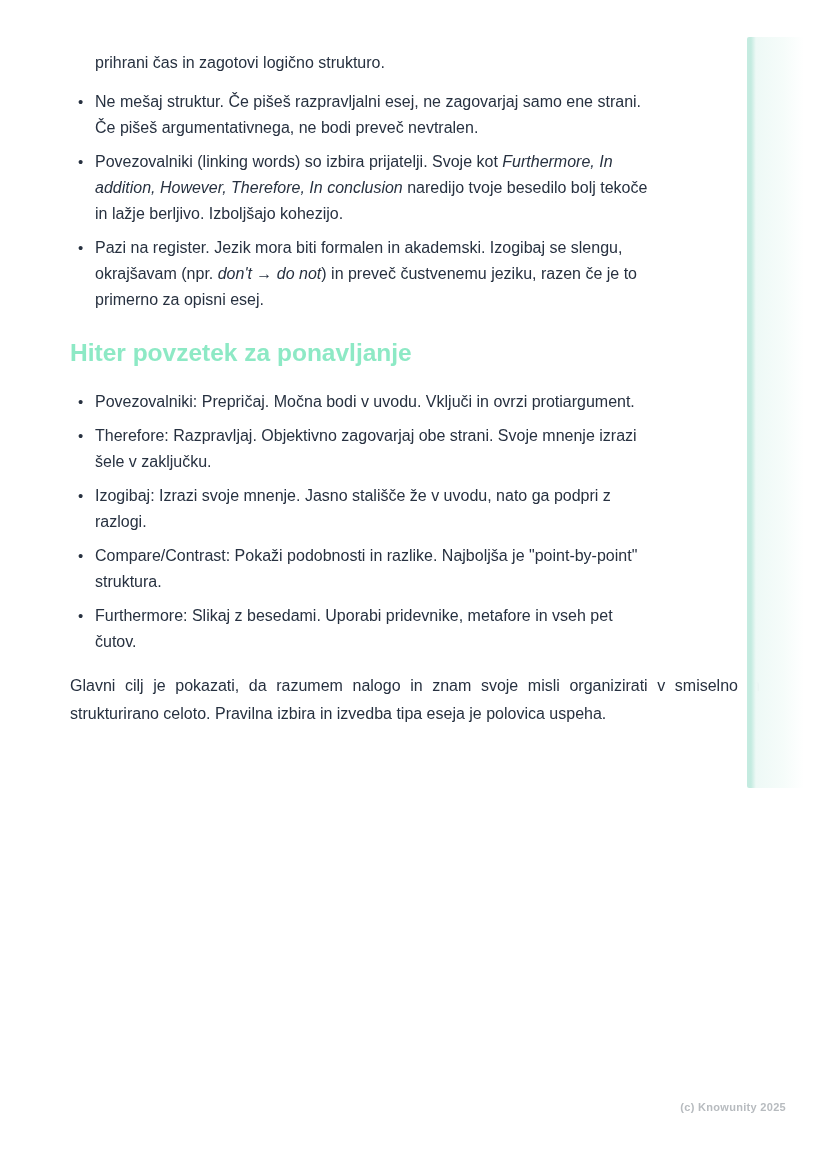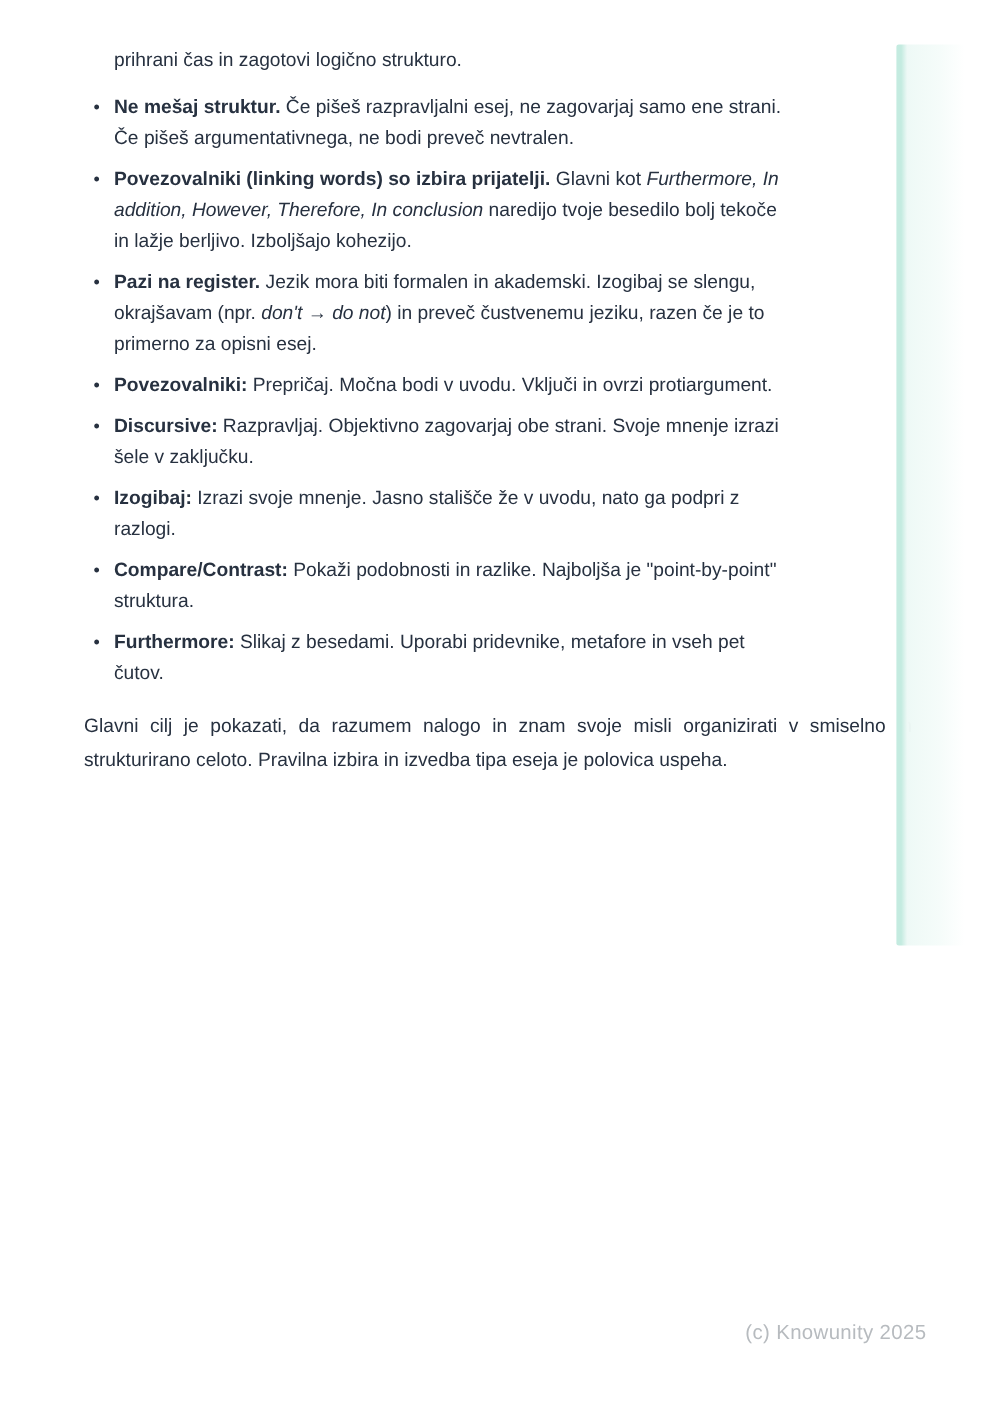--- a/index.html
+++ b/index.html
@@ -17,21 +17,21 @@
     width: 828px;
     height: 1171px;
     background: var(--page_bg);
     font-family: "Liberation Sans", "DejaVu Sans", sans-serif;
     color: var(--body);
     overflow: hidden;
   }
   .content {
     position: absolute;
     left: 70px;
-    top: 4px;
+    top: 16px;
     width: 690px;
     padding-top: 34px;
     font-size: 16px;
   }
   .cont-line {
     margin: 0 0 13px 25px;
     line-height: 26px;
   }
   ul.doc-list {
     margin: 0;
@@ -44,21 +44,21 @@
     line-height: 26px;
     margin: 0 0 8px 0;
   }
   ul.doc-list li .bullet {
     position: absolute;
     left: -17px;
     top: 0;
     font-size: 15px;
     color: var(--body);
   }
-  .run-bold { font-weight: 700; }
+  .run-bold { font-weight: 400; }
   .run-italic { font-style: italic; }
   .run-normal { font-weight: 400; }
   h2.section-heading {
     margin: 25px 0 21px 0;
     font-size: 24.5px;
     font-weight: 700;
     color: var(--heading);
     line-height: 30px;
   }
   .closing {
@@ -79,45 +79,47 @@
       var(--strip_edge) 0px,
       var(--strip_edge) 4px,
       var(--strip_fill) 9px,
       rgba(242,251,248,0.75) 36px,
       rgba(255,255,255,0) 57px
     );
   }
   .footer {
     position: absolute;
     top: 1101px;
-    right: 56px;
-    font-size: 17px;
+    right: 42px;
+    font-size: 11px;
     letter-spacing: 0.3px;
     color: var(--footer);
+    font-weight: bold;
   }
 </style>
 </head>
 <body>
 
 <div class="page">
 
   <div class="content">
 
     <p class="cont-line">prihrani čas in zagotovi logično strukturo.</p>
 
     <ul class="doc-list" id="tips-list">
         <li><span class="bullet">•</span><span class="run-bold">Ne mešaj struktur.</span><span class="run-normal"> Če pišeš razpravljalni esej, ne zagovarjaj samo ene strani. Če pišeš argumentativnega, ne bodi preveč nevtralen.</span></li>
-        <li><span class="bullet">•</span><span class="run-bold">Povezovalniki (linking words) so izbira prijatelji.</span><span class="run-normal"> Glavni kot </span><span class="run-italic">Furthermore, In addition, However, Therefore, In conclusion</span><span class="run-normal"> naredijo tvoje besedilo bolj tekoče in lažje berljivo. Izboljšajo kohezijo.</span></li>
+        <li><span class="bullet">•</span><span class="run-bold">Povezovalniki (linking words) so izbira prijatelji.</span><span class="run-normal"> Svoje kot </span><span class="run-italic">Furthermore, In addition, However, Therefore, In conclusion</span><span class="run-normal"> naredijo tvoje besedilo bolj tekoče in lažje berljivo. Izboljšajo kohezijo.</span></li>
         <li><span class="bullet">•</span><span class="run-bold">Pazi na register.</span><span class="run-normal"> Jezik mora biti formalen in akademski. Izogibaj se slengu, okrajšavam (npr. </span><span class="run-italic">don't</span><span class="run-normal"> → </span><span class="run-italic">do not</span><span class="run-normal">) in preveč čustvenemu jeziku, razen če je to primerno za opisni esej.</span></li>
       </ul>
 
+    <h2 class="section-heading">Hiter povzetek za ponavljanje</h2>
 
     <ul class="doc-list" id="summary-list">
         <li><span class="bullet">•</span><span class="run-bold">Povezovalniki:</span><span class="run-normal"> Prepričaj. Močna bodi v uvodu. Vključi in ovrzi protiargument.</span></li>
-        <li><span class="bullet">•</span><span class="run-bold">Discursive:</span><span class="run-normal"> Razpravljaj. Objektivno zagovarjaj obe strani. Svoje mnenje izrazi šele v zaključku.</span></li>
+        <li><span class="bullet">•</span><span class="run-bold">Therefore:</span><span class="run-normal"> Razpravljaj. Objektivno zagovarjaj obe strani. Svoje mnenje izrazi šele v zaključku.</span></li>
         <li><span class="bullet">•</span><span class="run-bold">Izogibaj:</span><span class="run-normal"> Izrazi svoje mnenje. Jasno stališče že v uvodu, nato ga podpri z razlogi.</span></li>
         <li><span class="bullet">•</span><span class="run-bold">Compare/Contrast:</span><span class="run-normal"> Pokaži podobnosti in razlike. Najboljša je "point-by-point" struktura.</span></li>
         <li><span class="bullet">•</span><span class="run-bold">Furthermore:</span><span class="run-normal"> Slikaj z besedami. Uporabi pridevnike, metafore in vseh pet čutov.</span></li>
       </ul>
 
     <p class="closing">Glavni cilj je pokazati, da razumem nalogo in znam svoje misli organizirati v smiselno in strukturirano celoto. Pravilna izbira in izvedba tipa eseja je polovica uspeha.</p>
 
   </div>
 
   <div class="side-strip"></div>

